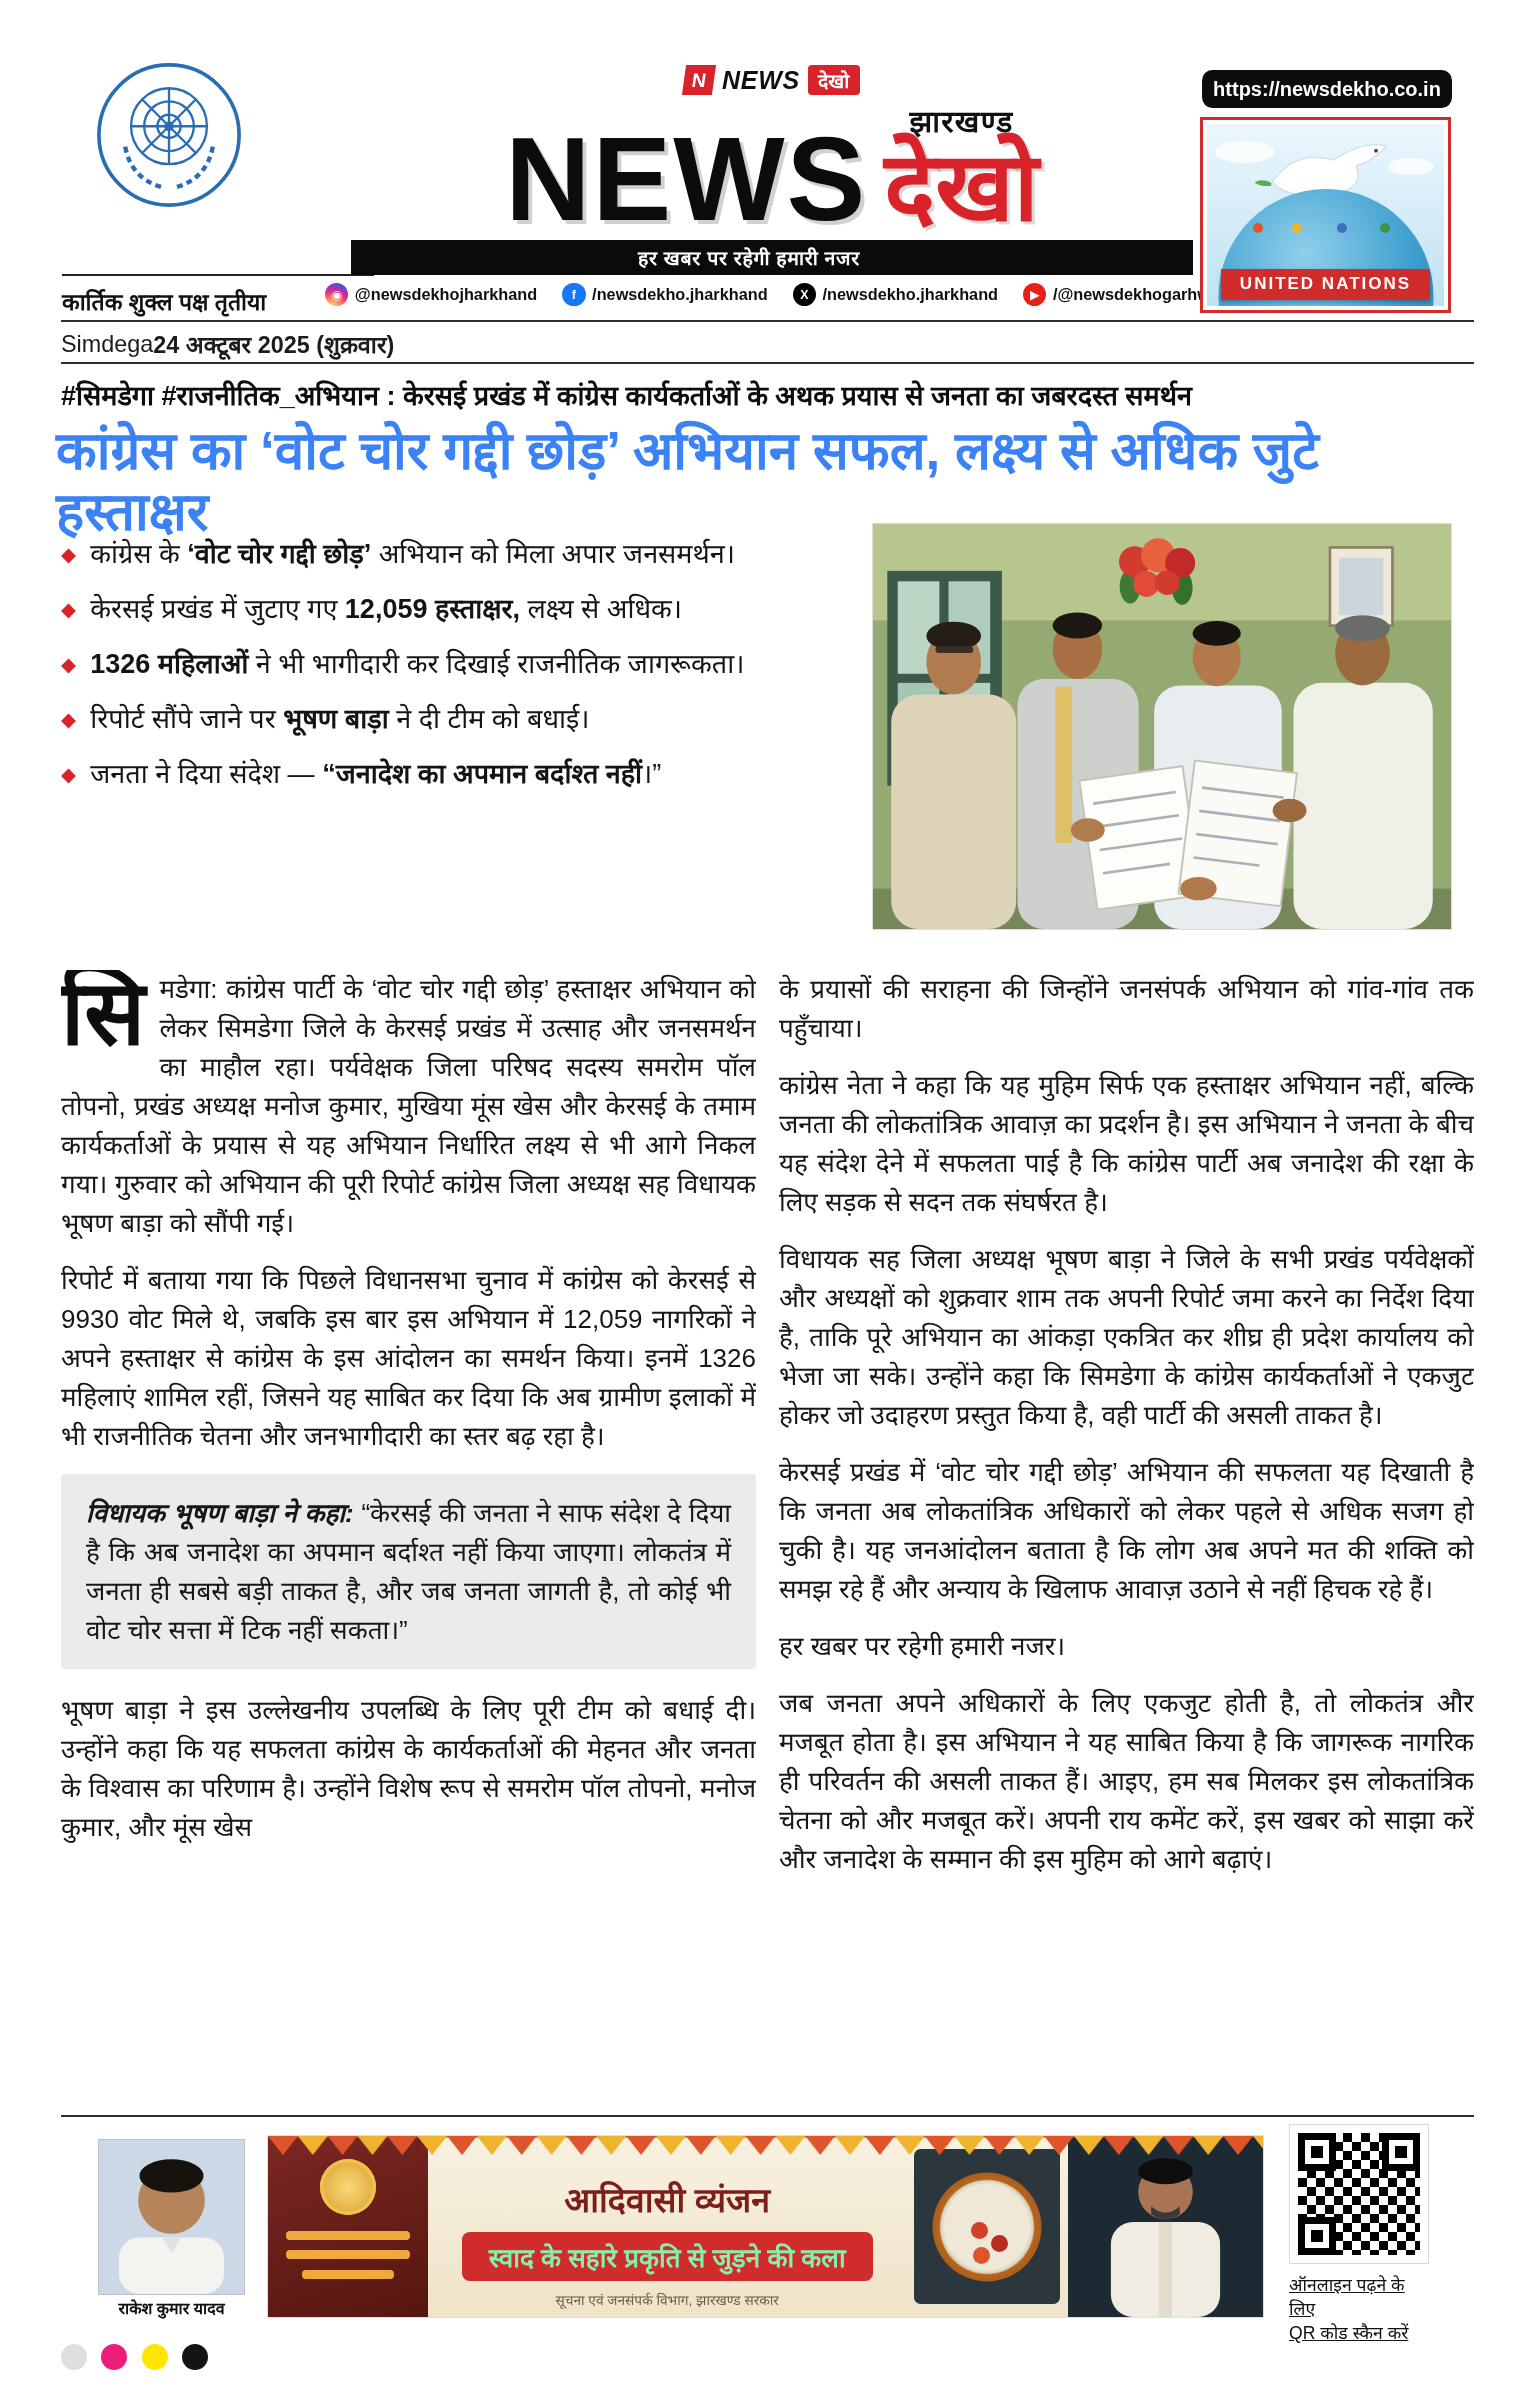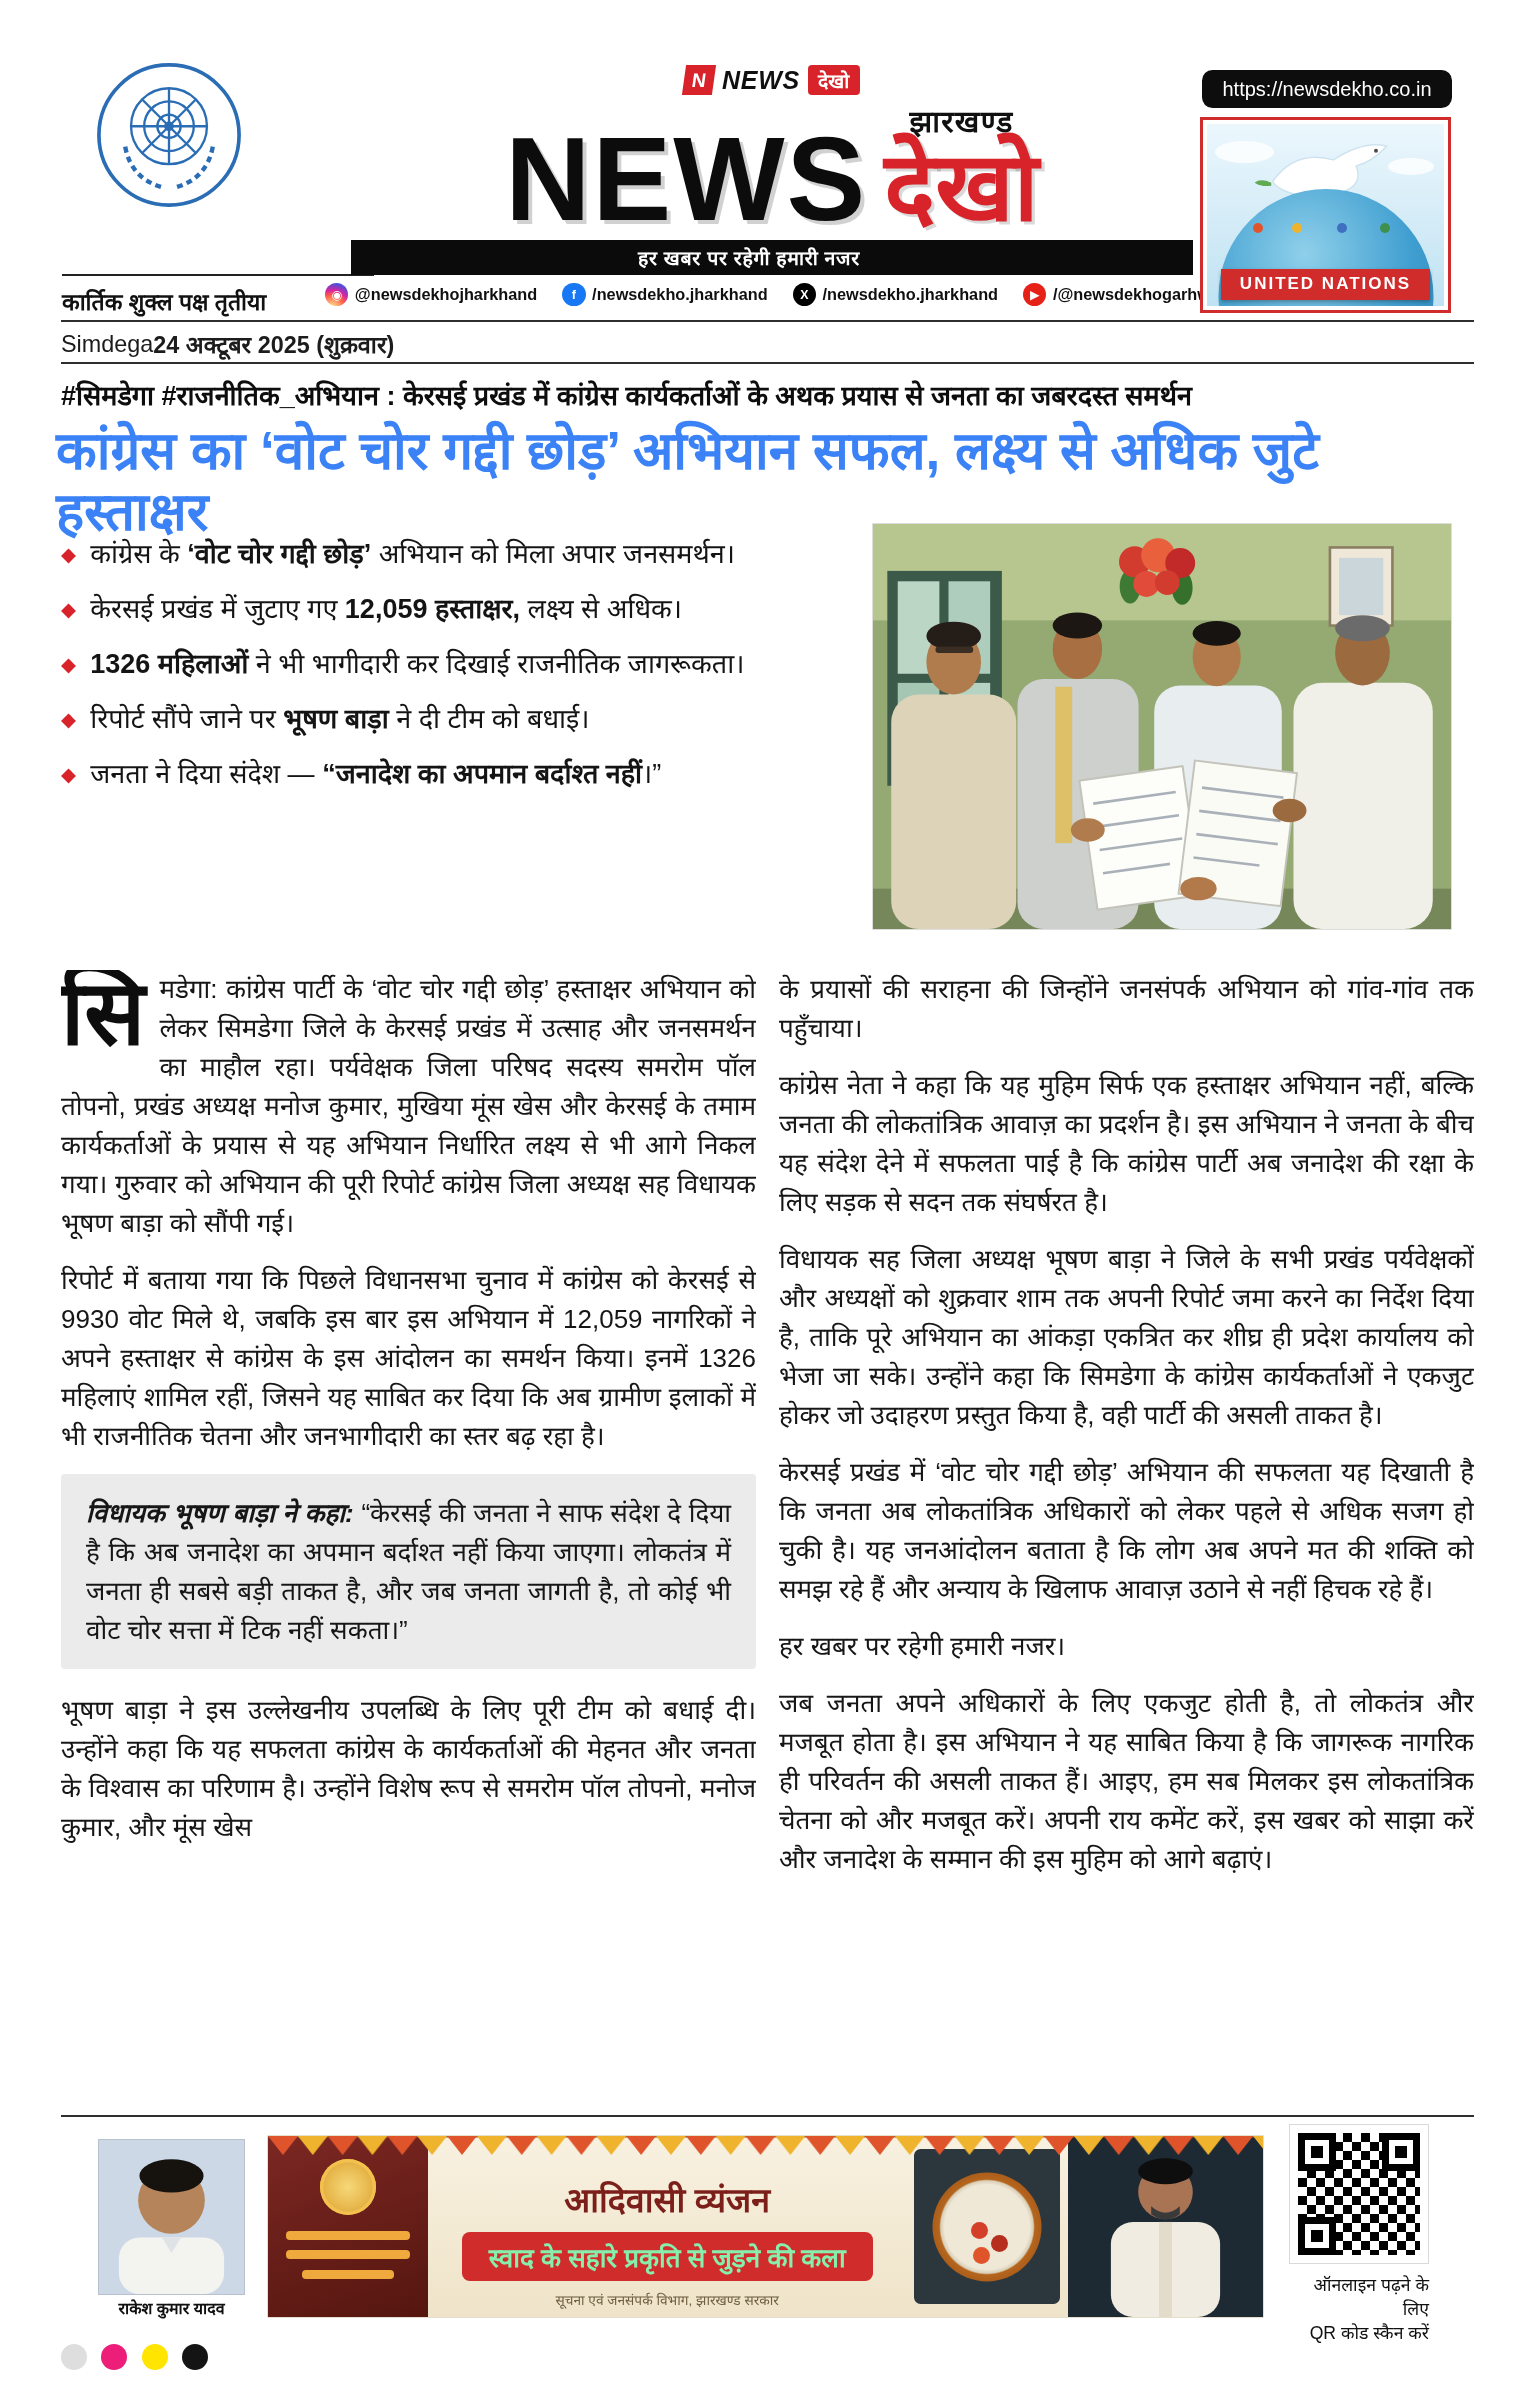--- a/index.html
+++ b/index.html
@@ -27,21 +27,21 @@
   .tagbar span { color:#fff; font-size:19.5px; font-weight:700; letter-spacing:0.7px; }
   .socialrow { margin-top:7.8px; display:flex; justify-content:center; gap:25px; align-items:center; }
   .social { display:flex; gap:6.5px; align-items:center; }
   .sicon { width:23.4px; height:23.4px; border-radius:50%; color:#fff; font-size:12.4px; font-weight:800; display:flex; align-items:center; justify-content:center; flex:none; }
   .instagram-icon { background:radial-gradient(circle at 30% 110%, #fdf497 0%, #fd5949 45%, #d6249f 60%, #285AEB 90%); }
   .facebook-icon { background:#1877f2; }
   .x-icon { background:#000; }
   .youtube-icon { background:#e62117; }
   .shandle { font-size:16.3px; font-weight:700; color:#101010; }
 
-  .urlpill { left:1202px; top:70px; width:250px; height:38px; background:#0d0d0d; border-radius:10.4px; color:#fff; font-size:20px; font-weight:400; display:flex; align-items:center; justify-content:center; }
+  .urlpill { left:1202px; top:70px; width:250px; height:38px; background:#0d0d0d; border-radius:10.4px; color:#fff; font-size:20px; font-weight:700; display:flex; align-items:center; justify-content:center; }
   .uncard { left:1200px; top:117px; width:251px; height:196px; border:3.9px solid #d02c2c; background:#fff; padding:3.9px; }
   .uncard-inner { position:relative; width:100%; height:100%; background:linear-gradient(#ecf7fd,#bfe2f2); overflow:hidden; }
   .cloud { position:absolute; background:#ffffff; border-radius:50%; opacity:.8; }
   .dove { position:absolute; top:3.9px; left:18%; width:64%; }
   .unglobe { position:absolute; bottom:-98px; left:50%; transform:translateX(-50%); width:215px; height:215px; border-radius:50%;
     background:radial-gradient(circle at 40% 30%, #8fd0ea, #3f9ed0 55%, #2c7da8); }
   .ppl { position:absolute; width:10.4px; height:10.4px; border-radius:50%; bottom:73px; }
   .unbanner { position:absolute; bottom:6.5px; left:6%; width:88%; height:31px; background:#d02c2c; color:#fff; display:flex; align-items:center; justify-content:center; font-size:17px; font-weight:800; letter-spacing:2px; box-shadow:0 2px 3.9px rgba(0,0,0,.3); }
 
   
@@ -84,21 +84,21 @@
   .adcenter { flex:1; text-align:center; padding-top:40px; position:relative; }
   .adtitle { font-size:34px; font-weight:800; color:#7c1f1a; }
   .adpill { display:inline-block; margin-top:10.4px; background:#d02c2c; color:#86efac; font-size:26px; font-weight:700; padding:6.5px 27px; border-radius:7.8px; }
   .adcredit { margin-top:9px; font-size:13.7px; color:#6e5d3f; }
   .adfood { width:146px; margin:13px 7.8px; background:#2b363d; border-radius:6.5px; position:relative; flex:none; overflow:hidden; }
   .plate { position:absolute; top:50%; left:50%; transform:translate(-50%,-50%); width:109px; height:109px; border-radius:50%; background:radial-gradient(#efe8d6 55%, #d9cfb6 60%, #b5651d 62%, #8a4512); }
   .chunk { position:absolute; width:17px; height:17px; border-radius:50%; background:#d43f2a; }
   .adperson { width:195px; flex:none; }
   .adperson svg { width:100%; height:100%; display:block; }
 
-  .qrblock { left:1289px; top:2124px; width:140px; text-align:right; }
+  .qrblock { left:1289px; top:2124px; width:140px; text-align:left;text-decoration:underline; }
   .qr { position:relative; width:140px; height:140px; background:#fff; border:1.3px solid #d9d9d9; padding:7.8px; }
   .qrgrid { width:100%; height:100%; background:repeating-conic-gradient(#000 0% 25%, #fff 0% 50%); background-size:18px 18px; }
   .fp { position:absolute; width:38px; height:38px; border:7.2px solid #000; background:#fff; }
   .fp::after { content:""; position:absolute; inset:5.9px; background:#000; }
   .fp.tl { top:7.8px; left:7.8px; } .fp.tr { top:7.8px; right:7.8px; } .fp.bl { bottom:7.8px; left:7.8px; }
   .qrcap { margin-top:9px; font-size:17.6px; line-height:24px; color:#101010; }
 
   .dots { left:61px; top:2344px; display:flex; gap:14.3px; }
   .dot { width:26px; height:26px; border-radius:50%; }
   .dot-c1 { background:#dedede; } .dot-c2 { background:#ec1e79; } .dot-c3 { background:#ffe500; } .dot-c4 { background:#141414; }

